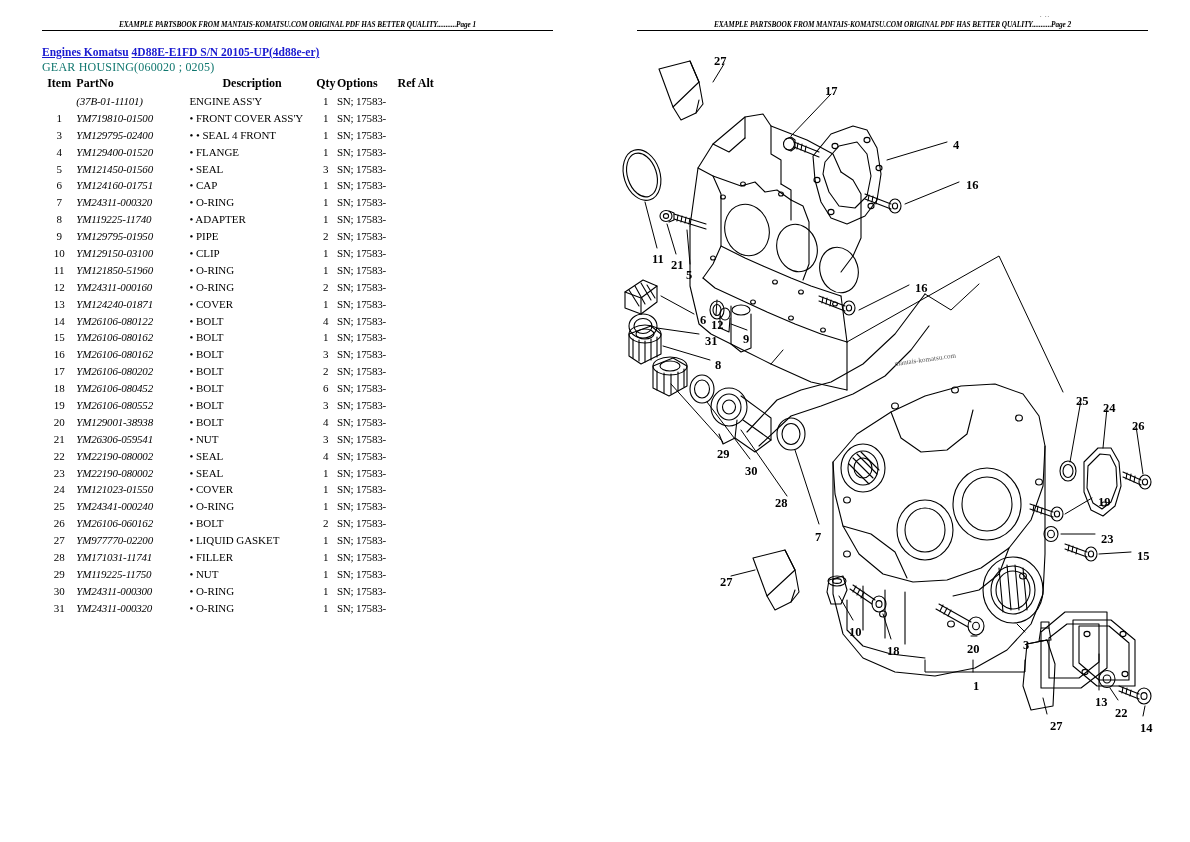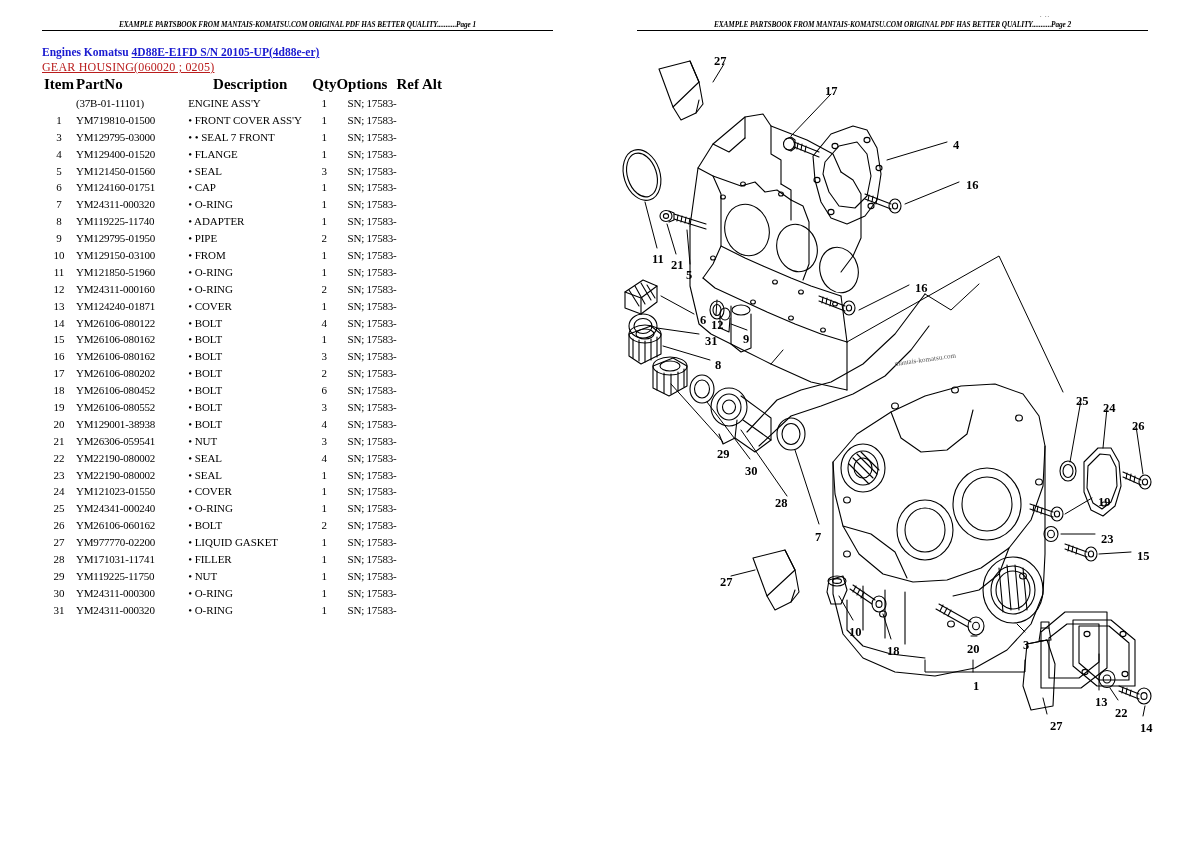--- a/index.html
+++ b/index.html
@@ -54,52 +54,52 @@
   .title-line {
     position: absolute;
     left: 42px;
     top: 46px;
     font-size: 11.5px;
     white-space: nowrap;
     line-height: 13px;
   }
   .title-line .t-link {
     color: #1a1ad0;
+    text-decoration: underline;
     font-weight: bold;
   }
   .title-line .t-link2 {
     color: #1a1ad0;
     text-decoration: underline;
     font-weight: bold;
     margin-left: 3px;
   }
   .subtitle-line {
     position: absolute;
     left: 42px;
     top: 60px;
     font-size: 12px;
     letter-spacing: 0.2px;
     white-space: nowrap;
     line-height: 14px;
-    color: #b91c1c;
-    text-decoration: underline;
+    color: #0f766e;
   }
 
   
   .parts-table {
     position: absolute;
     left: 42px;
     top: 76px;
     width: 400px;
     border-collapse: collapse;
     font-size: 11px;
   }
   .parts-table th {
     font-weight: bold;
-    font-size: 15px;
+    font-size: 12px;
     padding: 0 0 4px 0;
     text-align: left;
     white-space: nowrap;
   }
   .parts-table td {
     padding: 0;
     height: 16.9px;
     white-space: nowrap;
     font-size: 11px;
     vertical-align: baseline;
@@ -111,23 +111,23 @@
   .col-opt  { width: 60px;  text-align: left; }
   .col-ref  { width: 44px;  text-align: left; }
 
   th.col-item { text-align: center; padding-left: 0; }
   th.col-part { text-align: left; }
   th.col-desc { text-align: center; }
   th.col-qty  { text-align: center; }
   th.col-opt  { text-align: left; }
   th.col-ref  { text-align: left; }
 
-  .cell-part { letter-spacing: -0.2px; }
+  .cell-part { letter-spacing: -0.2px; font-style: italic; }
   .cell-desc { letter-spacing: -0.05px; }
-  .cell-opt  { letter-spacing: -0.2px; text-align: right; }
+  .cell-opt  { letter-spacing: -0.2px; }
 
   
   .diagram-wrap {
     position: absolute;
     left: 0;
     top: 34px;
     width: 595px;
     height: 740px;
   }
   .diagram-wrap svg { display: block; }
@@ -178,22 +178,22 @@
         <tr>
           <td class="col-item">1</td>
           <td class="col-part cell-part">YM719810-01500</td>
           <td class="col-desc cell-desc">• FRONT COVER ASS'Y</td>
           <td class="col-qty">1</td>
           <td class="col-opt cell-opt">SN; 17583-</td>
           <td class="col-ref"></td>
         </tr>
         <tr>
           <td class="col-item">3</td>
-          <td class="col-part cell-part">YM129795-03000</td>
-          <td class="col-desc cell-desc">• • SEAL 7 FRONT</td>
+          <td class="col-part cell-part">YM129795-02400</td>
+          <td class="col-desc cell-desc">• • SEAL 4 FRONT</td>
           <td class="col-qty">1</td>
           <td class="col-opt cell-opt">SN; 17583-</td>
           <td class="col-ref"></td>
         </tr>
         <tr>
           <td class="col-item">4</td>
           <td class="col-part cell-part">YM129400-01520</td>
           <td class="col-desc cell-desc">• FLANGE</td>
           <td class="col-qty">1</td>
           <td class="col-opt cell-opt">SN; 17583-</td>
@@ -235,21 +235,21 @@
           <td class="col-item">9</td>
           <td class="col-part cell-part">YM129795-01950</td>
           <td class="col-desc cell-desc">• PIPE</td>
           <td class="col-qty">2</td>
           <td class="col-opt cell-opt">SN; 17583-</td>
           <td class="col-ref"></td>
         </tr>
         <tr>
           <td class="col-item">10</td>
           <td class="col-part cell-part">YM129150-03100</td>
-          <td class="col-desc cell-desc">• FROM</td>
+          <td class="col-desc cell-desc">• CLIP</td>
           <td class="col-qty">1</td>
           <td class="col-opt cell-opt">SN; 17583-</td>
           <td class="col-ref"></td>
         </tr>
         <tr>
           <td class="col-item">11</td>
           <td class="col-part cell-part">YM121850-51960</td>
           <td class="col-desc cell-desc">• O-RING</td>
           <td class="col-qty">1</td>
           <td class="col-opt cell-opt">SN; 17583-</td>

